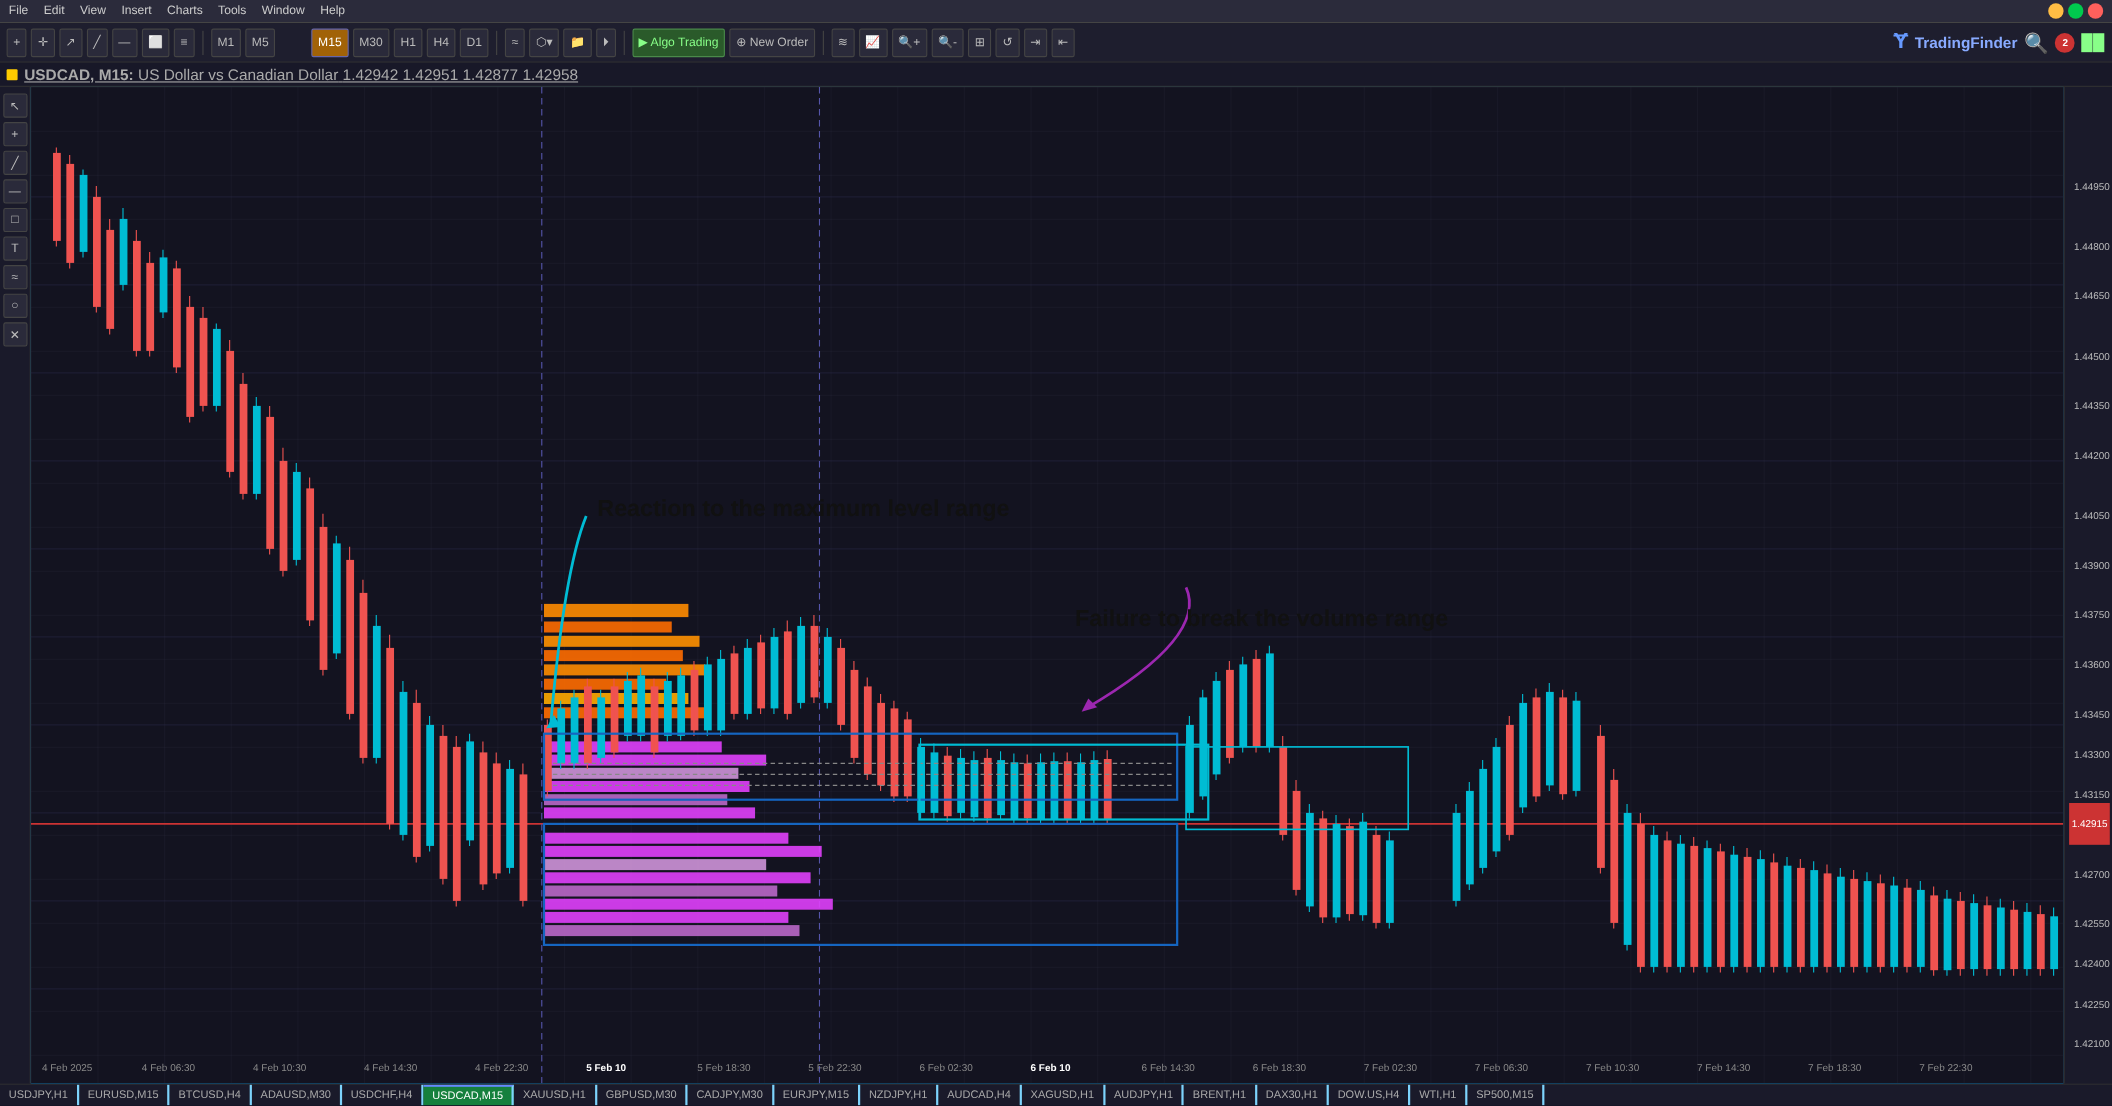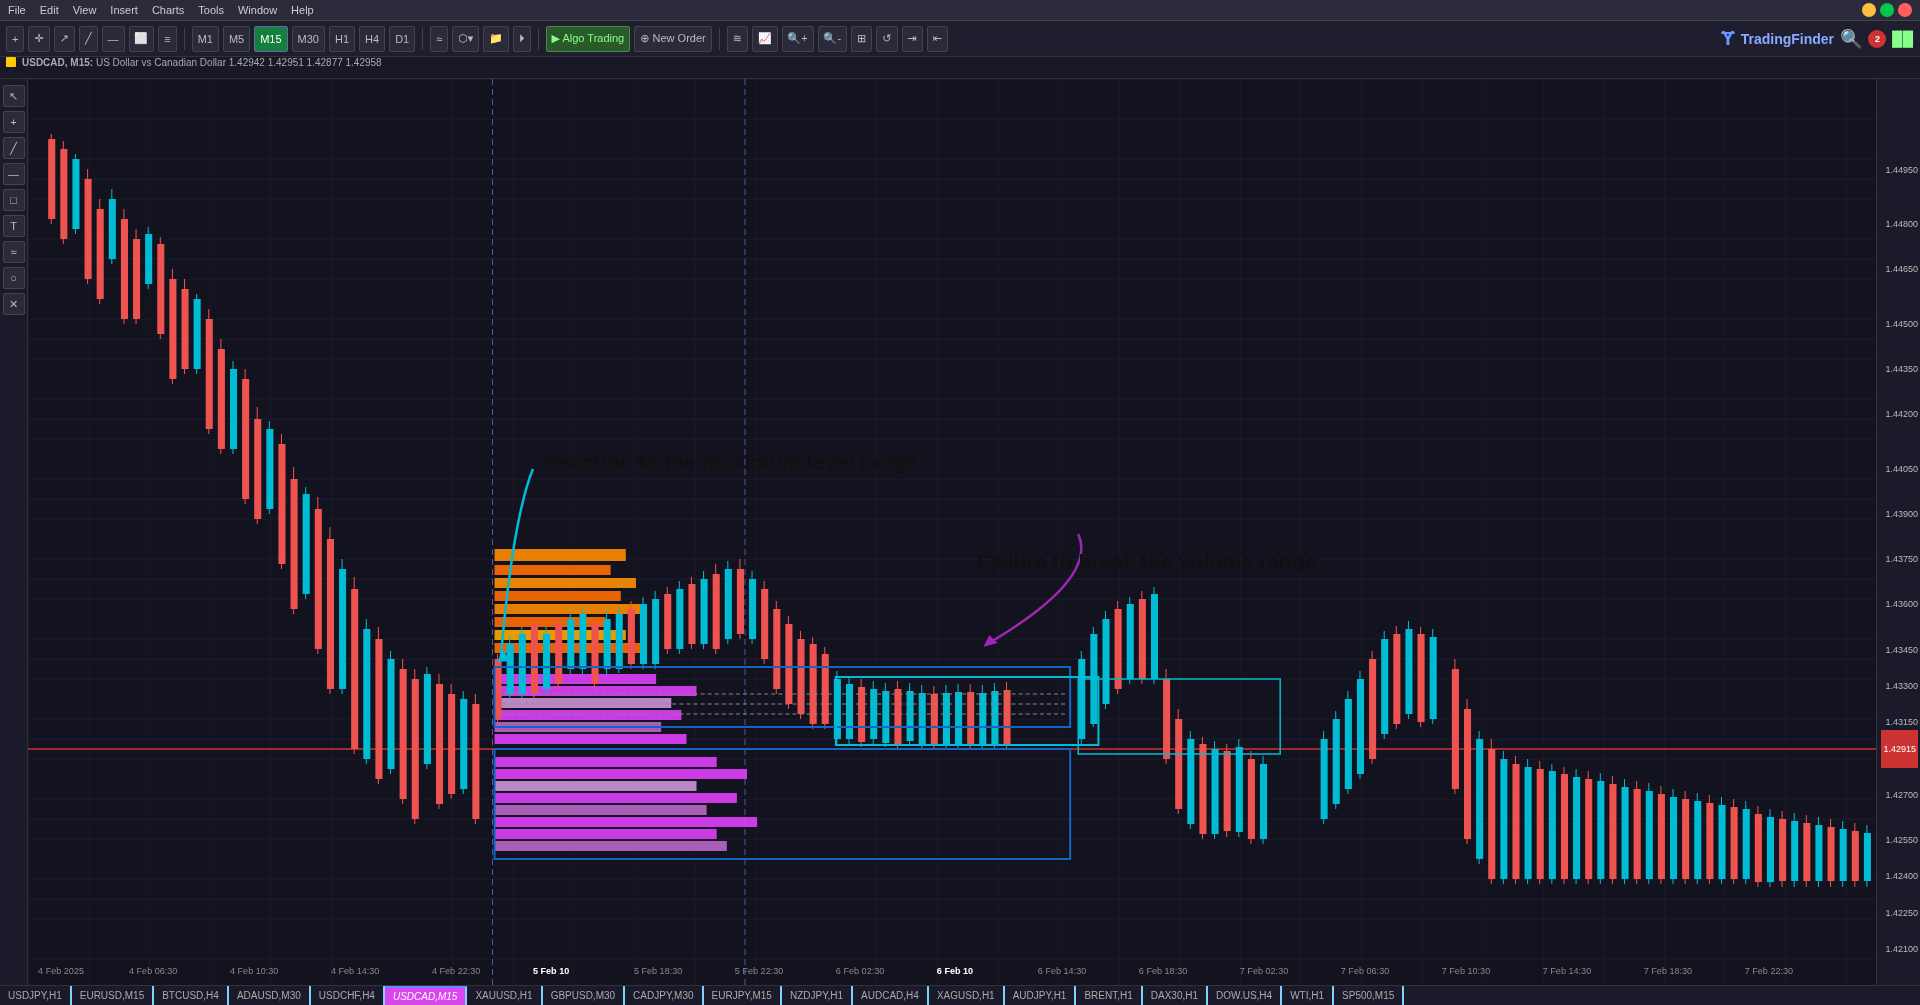--- a/index.html
+++ b/index.html
@@ -62,42 +62,44 @@
       border: 1px solid #444;
       color: #bbb;
       font-size: 11px;
       cursor: pointer;
       display: flex;
       align-items: center;
       gap: 3px;
       border-radius: 2px;
       white-space: nowrap;
     }
-    .tb-btn.active { background: #15803d; border-color: #6666aa; color: #fff; }
+    .tb-btn.active { background: #a16207; border-color: #6666aa; color: #fff; margin-left: 29px; }
     .tb-sep { width: 1px; height: 22px; background: #444; margin: 0 3px; }
     .tf-logo {
       margin-left: auto;
       display: flex;
       align-items: center;
       gap: 6px;
       color: #88aaff;
       font-size: 14px;
       font-weight: bold;
     }
 
     
     #symbol-bar {
       height: 22px;
       background: #181828;
       display: flex;
+      align-items: center;
       padding: 0 6px;
-      font-size: 10px;
+      font-size: 14px;
       color: #aaa;
       border-bottom: 1px solid #333;
       gap: 6px;
+      text-decoration: underline;
     }
     .symbol-indicator {
       width: 10px;
       height: 10px;
       background: #ffcc00;
       border-radius: 1px;
     }
 
     
     #chart-area {
@@ -160,24 +162,23 @@
       padding: 0 8px;
       font-size: 10px;
       color: #aaa;
       cursor: pointer;
       display: flex;
       align-items: center;
       border-right: 2px solid #7dd3fc;
       white-space: nowrap;
     }
     .bottom-tab.active {
-      background: #d946ef;
+      background: #15803d;
       color: #fff;
       border-top: 2px solid #6688ff;
-      font-style: italic;
     }
 
     
     #chart-svg {
       width: 100%;
       height: 100%;
     }
 
     
     .price-label {

